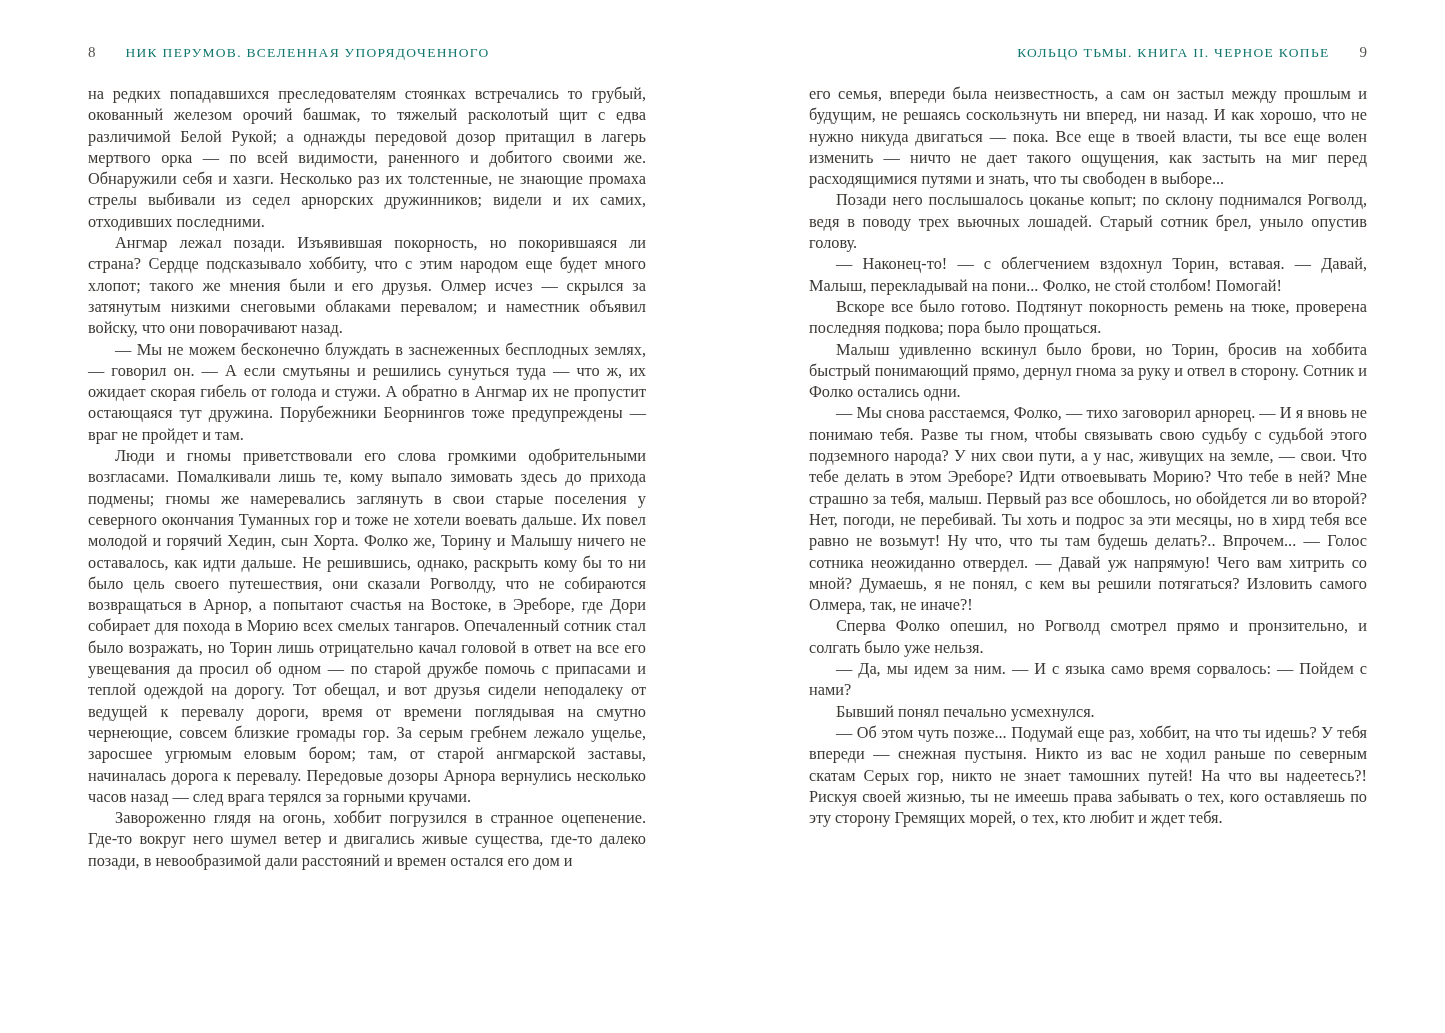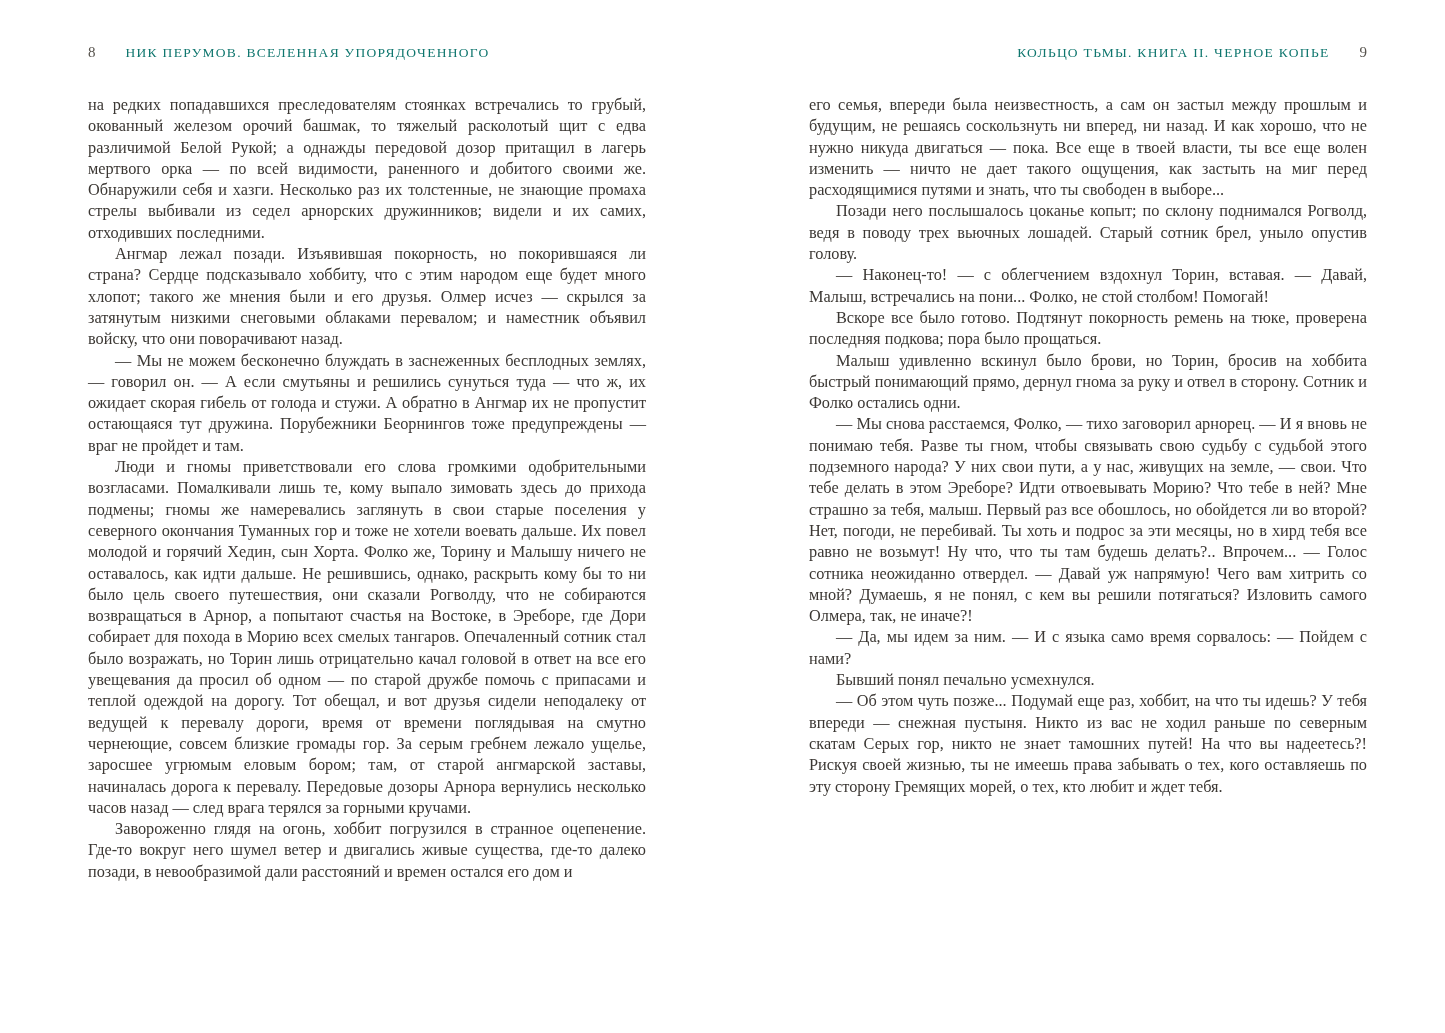--- a/index.html
+++ b/index.html
@@ -41,21 +41,21 @@
   }
   .page-header .running-title { color: #0f766e; }
   .page-header .pagenum       { color: #56524c; font-size: 15px; letter-spacing: 0; }
   .page-left  .page-header { justify-content: flex-start; }
   .page-right .page-header { justify-content: flex-end; }
   .page-left  .page-header .pagenum { margin-right: 30px; }
   .page-right .page-header .pagenum { margin-left: 30px; }
 
   .body-text {
     position: absolute;
-    top: 94px;
+    top: 83px;
     left: 0;
     right: 0;
     color: #3b3733;
     font-size: 16.3px;
     line-height: 21.3px;
     text-align: justify;
   }
   .body-text p {
     margin: 0;
     padding: 0;
@@ -84,23 +84,24 @@
   </div>
 
   <div class="page page-right">
     <div class="page-header">
       <span class="running-title">КОЛЬЦО ТЬМЫ. КНИГА II. ЧЕРНОЕ КОПЬЕ</span>
       <span class="pagenum">9</span>
     </div>
     <div class="body-text">
         <p class="">его семья, впереди была неизвестность, а сам он застыл между прошлым и будущим, не решаясь соскользнуть ни вперед, ни назад. И как хорошо, что не нужно никуда двигаться — пока. Все еще в твоей власти, ты все еще волен изменить — ничто не дает такого ощущения, как застыть на миг перед расходящимися путями и знать, что ты свободен в выборе...</p>
         <p class="indent">Позади него послышалось цоканье копыт; по склону поднимался Рогволд, ведя в поводу трех вьючных лошадей. Старый сотник брел, уныло опустив голову.</p>
-        <p class="indent">— Наконец-то! — с облегчением вздохнул Торин, вставая. — Давай, Малыш, встречались на пони... Фолко, не стой столбом! Помогай!</p>
+        <p class="indent">— Наконец-то! — с облегчением вздохнул Торин, вставая. — Давай, Малыш, перекладывай на пони... Фолко, не стой столбом! Помогай!</p>
         <p class="indent">Вскоре все было готово. Подтянут покорность ремень на тюке, проверена последняя подкова; пора было прощаться.</p>
         <p class="indent">Малыш удивленно вскинул было брови, но Торин, бросив на хоббита быстрый понимающий прямо, дернул гнома за руку и отвел в сторону. Сотник и Фолко остались одни.</p>
         <p class="indent">— Мы снова расстаемся, Фолко, — тихо заговорил арнорец. — И я вновь не понимаю тебя. Разве ты гном, чтобы связывать свою судьбу с судьбой этого подземного народа? У них свои пути, а у нас, живущих на земле, — свои. Что тебе делать в этом Эреборе? Идти отвоевывать Морию? Что тебе в ней? Мне страшно за тебя, малыш. Первый раз все обошлось, но обойдется ли во второй? Нет, погоди, не перебивай. Ты хоть и подрос за эти месяцы, но в хирд тебя все равно не возьмут! Ну что, что ты там будешь делать?.. Впрочем... — Голос сотника неожиданно отвердел. — Давай уж напрямую! Чего вам хитрить со мной? Думаешь, я не понял, с кем вы решили потягаться? Изловить самого Олмера, так, не иначе?!</p>
+        <p class="indent">Сперва Фолко опешил, но Рогволд смотрел прямо и пронзительно, и солгать было уже нельзя.</p>
         <p class="indent">— Да, мы идем за ним. — И с языка само время сорвалось: — Пойдем с нами?</p>
         <p class="indent">Бывший понял печально усмехнулся.</p>
         <p class="indent">— Об этом чуть позже... Подумай еще раз, хоббит, на что ты идешь? У тебя впереди — снежная пустыня. Никто из вас не ходил раньше по северным скатам Серых гор, никто не знает тамошних путей! На что вы надеетесь?! Рискуя своей жизнью, ты не имеешь права забывать о тех, кого оставляешь по эту сторону Гремящих морей, о тех, кто любит и ждет тебя.</p>
       </div>
   </div>
 
 </div>
 
 </body></html>

